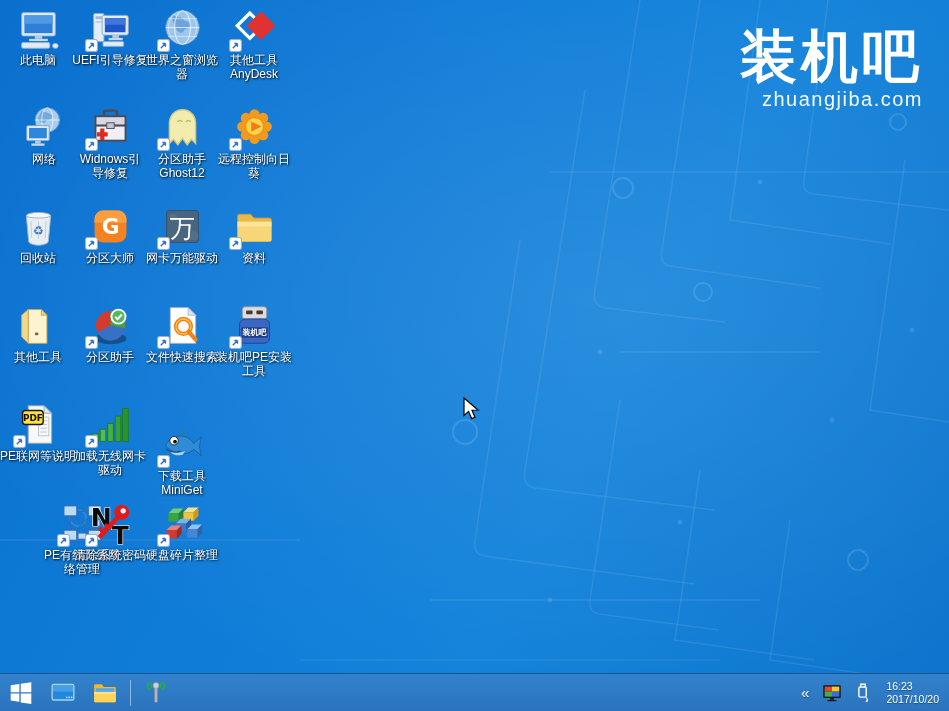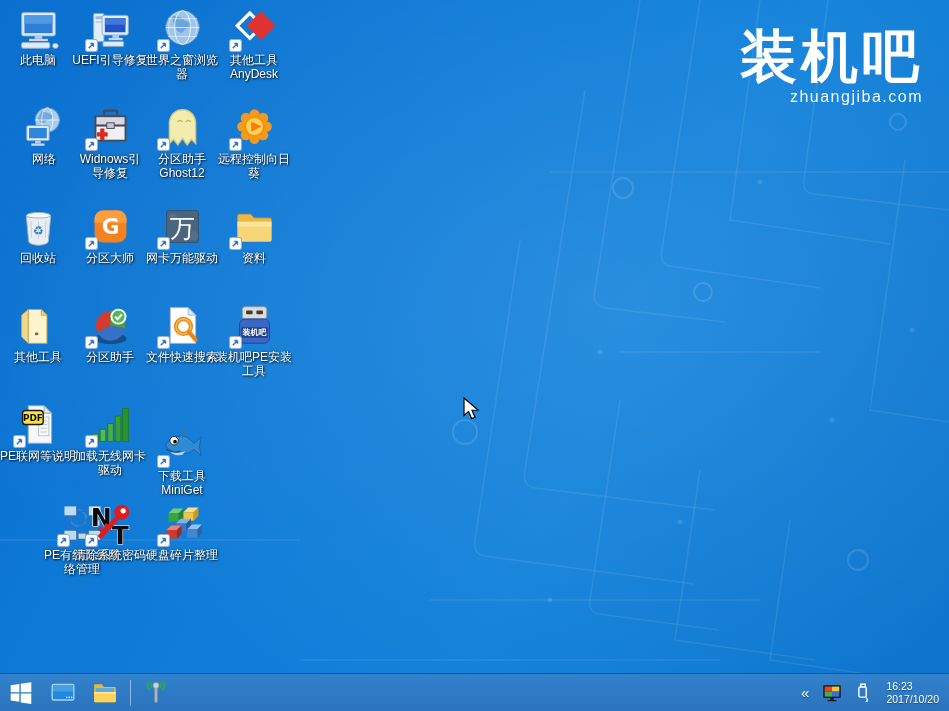--- a/index.html
+++ b/index.html
@@ -9,21 +9,21 @@
     font-family:"Liberation Sans","DejaVu Sans",sans-serif;
     background:
       radial-gradient(1100px 700px at 62% 42%, rgba(255,255,255,0.10), rgba(255,255,255,0) 60%),
       linear-gradient(118deg,#0b6fce 0%, #0f7cd8 38%, #1282da 62%, #0d74cc 100%);
   }
   .pattern{position:absolute;inset:0;pointer-events:none;}
   
   .logo{position:absolute;top:26px;right:26px;text-align:right;color:#fff;}
   .logo-title{font-size:57px;font-weight:bold;letter-spacing:4px;line-height:60px;
     font-family:"DejaVu Sans","Liberation Sans",sans-serif;}
-  .logo-sub{font-size:16px;letter-spacing:1.5px;margin-top:2px;opacity:.95;}
+  .logo-sub{font-size:20px;letter-spacing:1.5px;margin-top:2px;opacity:.95;}
   
   .dicon{position:absolute;width:72px;cursor:default;}
   .icon-art{position:relative;width:45px;height:45px;margin:0 auto 2px auto;}
   .icon-art svg.main{width:45px;height:45px;display:block;}
   .icon-art .sc{position:absolute;left:-3px;bottom:-1px;width:13px;height:13px;}
   .dlabel{width:86px;margin-left:-7px;text-align:center;color:#fff;font-size:12px;
     line-height:14px;white-space:pre-line;
     text-shadow:1px 1px 2px rgba(0,0,0,.85),0 0 3px rgba(0,0,0,.45);}
   .icon-art text{font-family:"DejaVu Sans","Liberation Sans",sans-serif;}
   

